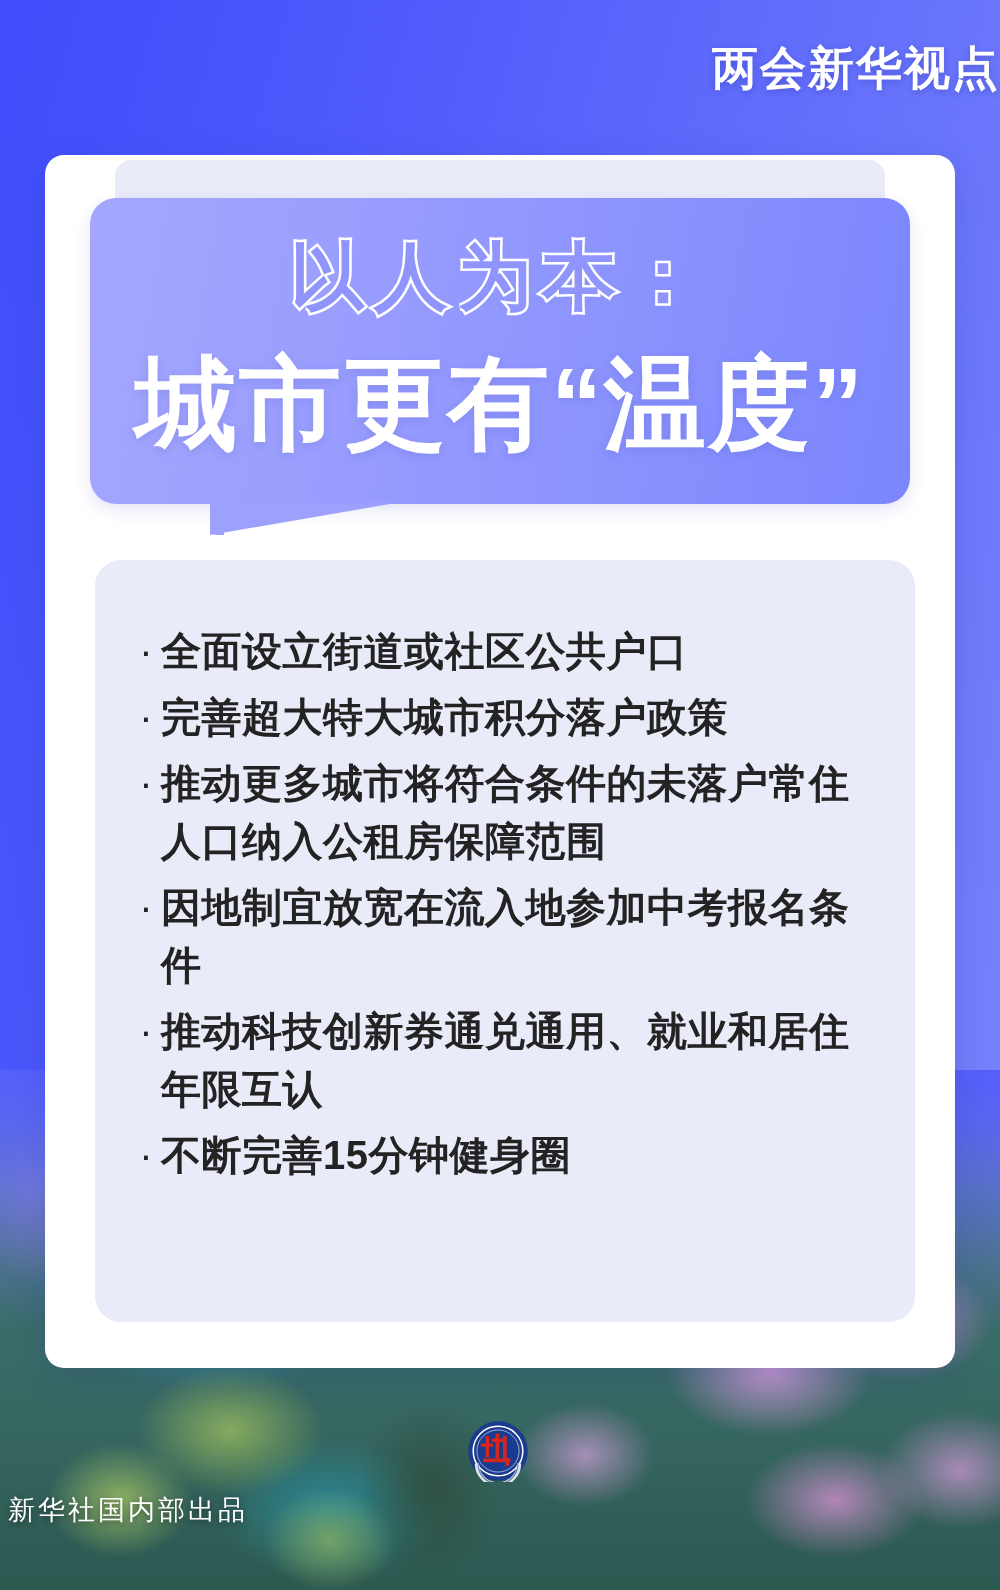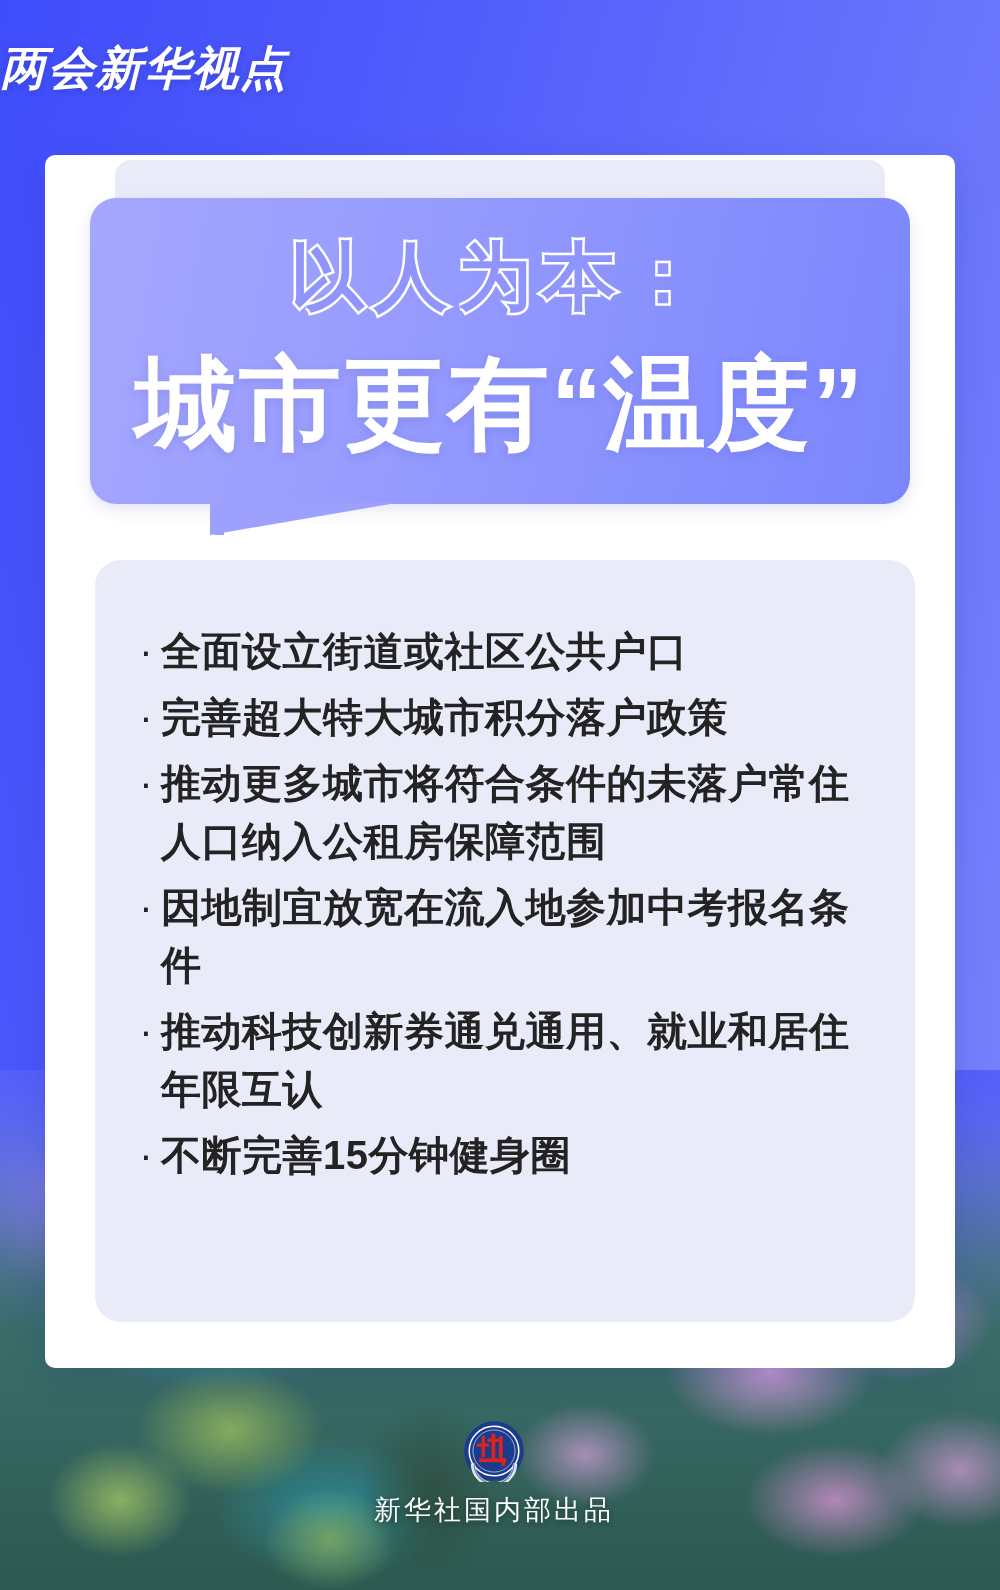--- a/index.html
+++ b/index.html
@@ -58,34 +58,33 @@
     background:linear-gradient(180deg,#5460fb 0%,rgba(90,102,250,.92) 18%,rgba(104,116,248,.62) 45%,rgba(120,130,246,.25) 75%,rgba(130,140,245,0) 100%);
   }
   .photo-veil{
     position:absolute; inset:0;
     background:linear-gradient(180deg, rgba(72,86,250,.30) 0%, rgba(60,76,200,.10) 35%, rgba(30,50,120,.05) 100%);
   }
 
   
   .kicker{
     position:absolute; top:38px; left:0; right:0;
-    text-align:left;
+    text-align:right;
     color:#ffffff;
     font-size:46px; font-weight:bold;
     letter-spacing:2px;
     text-shadow:0 2px 6px rgba(30,40,140,.30);
-    font-style:italic;
   }
 
   
   .card{
     position:absolute;
     left:45px; top:155px; width:910px; height:1213px;
     background:#ffffff;
-    border-radius:10px;
+    border-radius:19px;
     box-shadow:0 10px 34px rgba(30,42,140,.18);
   }
   
   .card-sliver{
     position:absolute;
     left:70px; top:5px; width:770px; height:52px;
     background:#e9ebf9;
     border-radius:16px 16px 6px 6px;
   }
 
@@ -162,21 +161,21 @@
     font-size:40px;
     font-weight:bold;
     line-height:58px;
     letter-spacing:.5px;
   }
 
   
   .footer{
     position:absolute;
     left:0; right:12px; bottom:62px;
-    text-align:center;
+    padding-left:8px;
   }
   .logo{
     width:62px; height:62px;
     margin:0 auto 10px auto;
     position:relative;
   }
   .footer-caption{
     color:#ffffff;
     font-size:27px;
     letter-spacing:3px;

